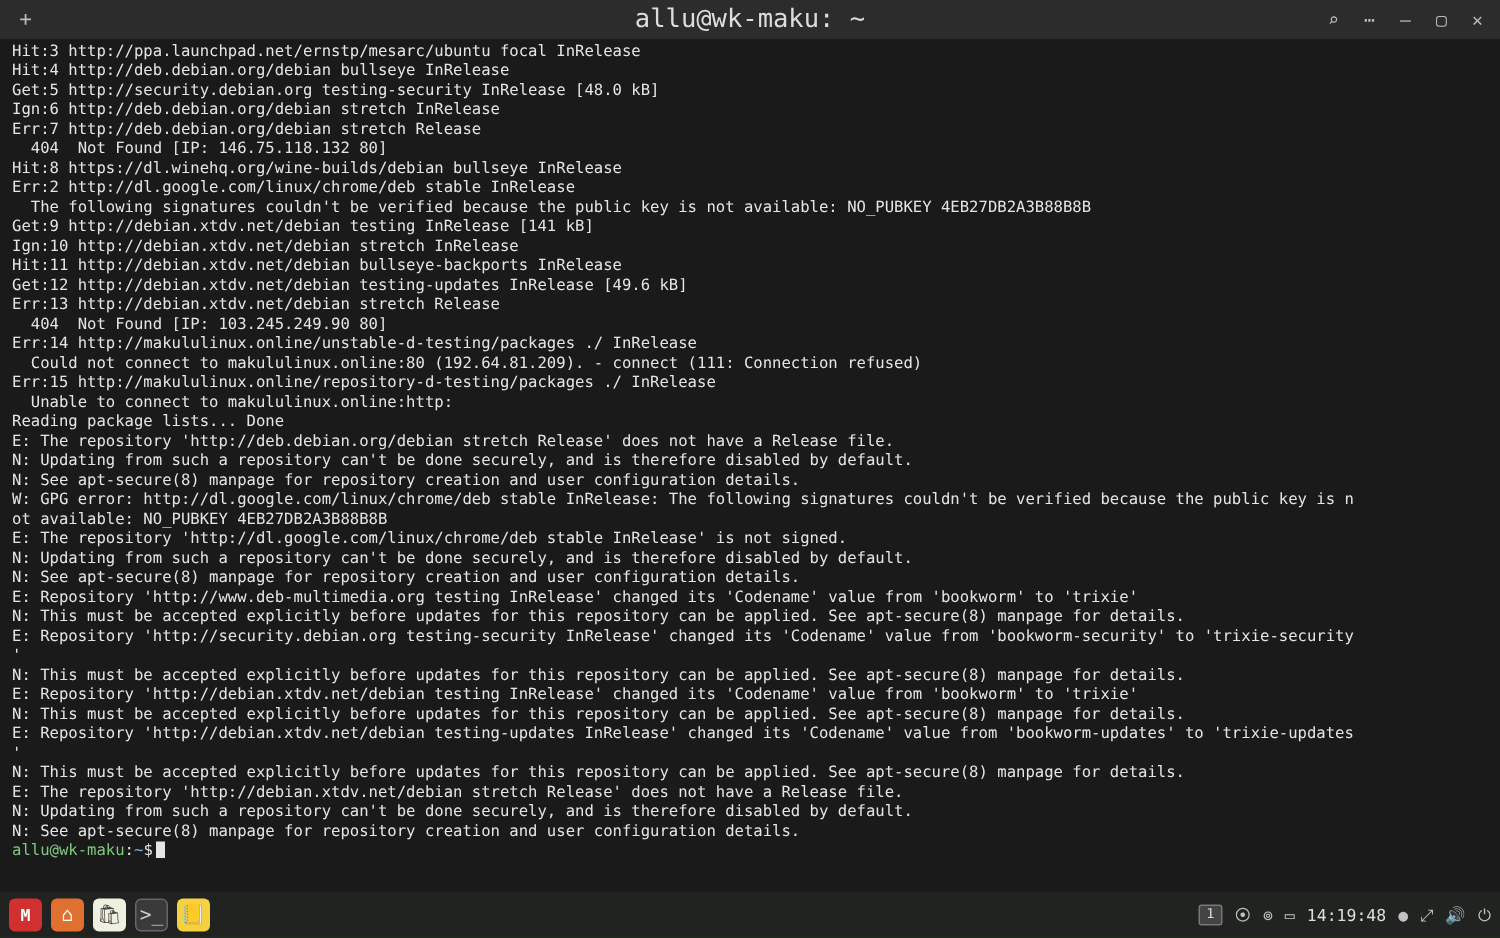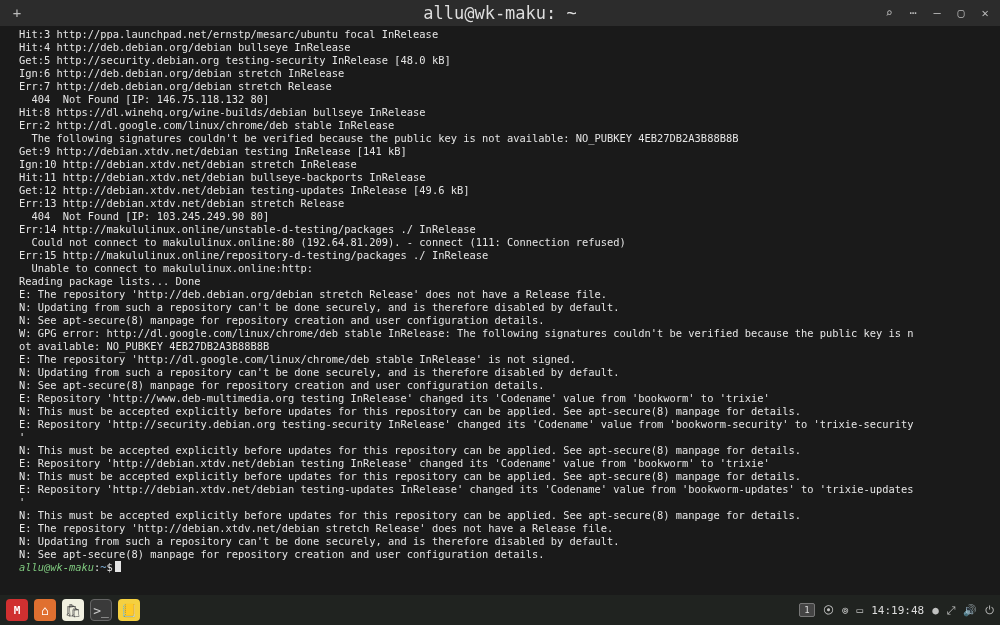--- a/index.html
+++ b/index.html
@@ -52,29 +52,29 @@
     color: #bbb;
   }
   .titlebar .controls span {
     cursor: pointer;
     font-size: 12px;
     width: 14px;
     text-align: center;
   }
   .term-body {
     flex: 1;
-    padding: 2px 19px;
+    padding: 2px 8px;
     color: #e5e5e5;
     font-size: 10.4px;
     line-height: 13px;
     white-space: pre;
     overflow: hidden;
   }
   .prompt-line { display: flex; }
-  .prompt-user { color: #7fc97f; font-style: italic; }
+  .prompt-user { color: #7fc97f; }
   .prompt-path { color: #7faed6; }
   .prompt-dollar { color: #e5e5e5; }
   .cursor {
     display: inline-block;
     width: 6px; height: 11px;
     background: #e5e5e5;
     margin-left: 2px;
     vertical-align: middle;
   }
   .taskbar {

